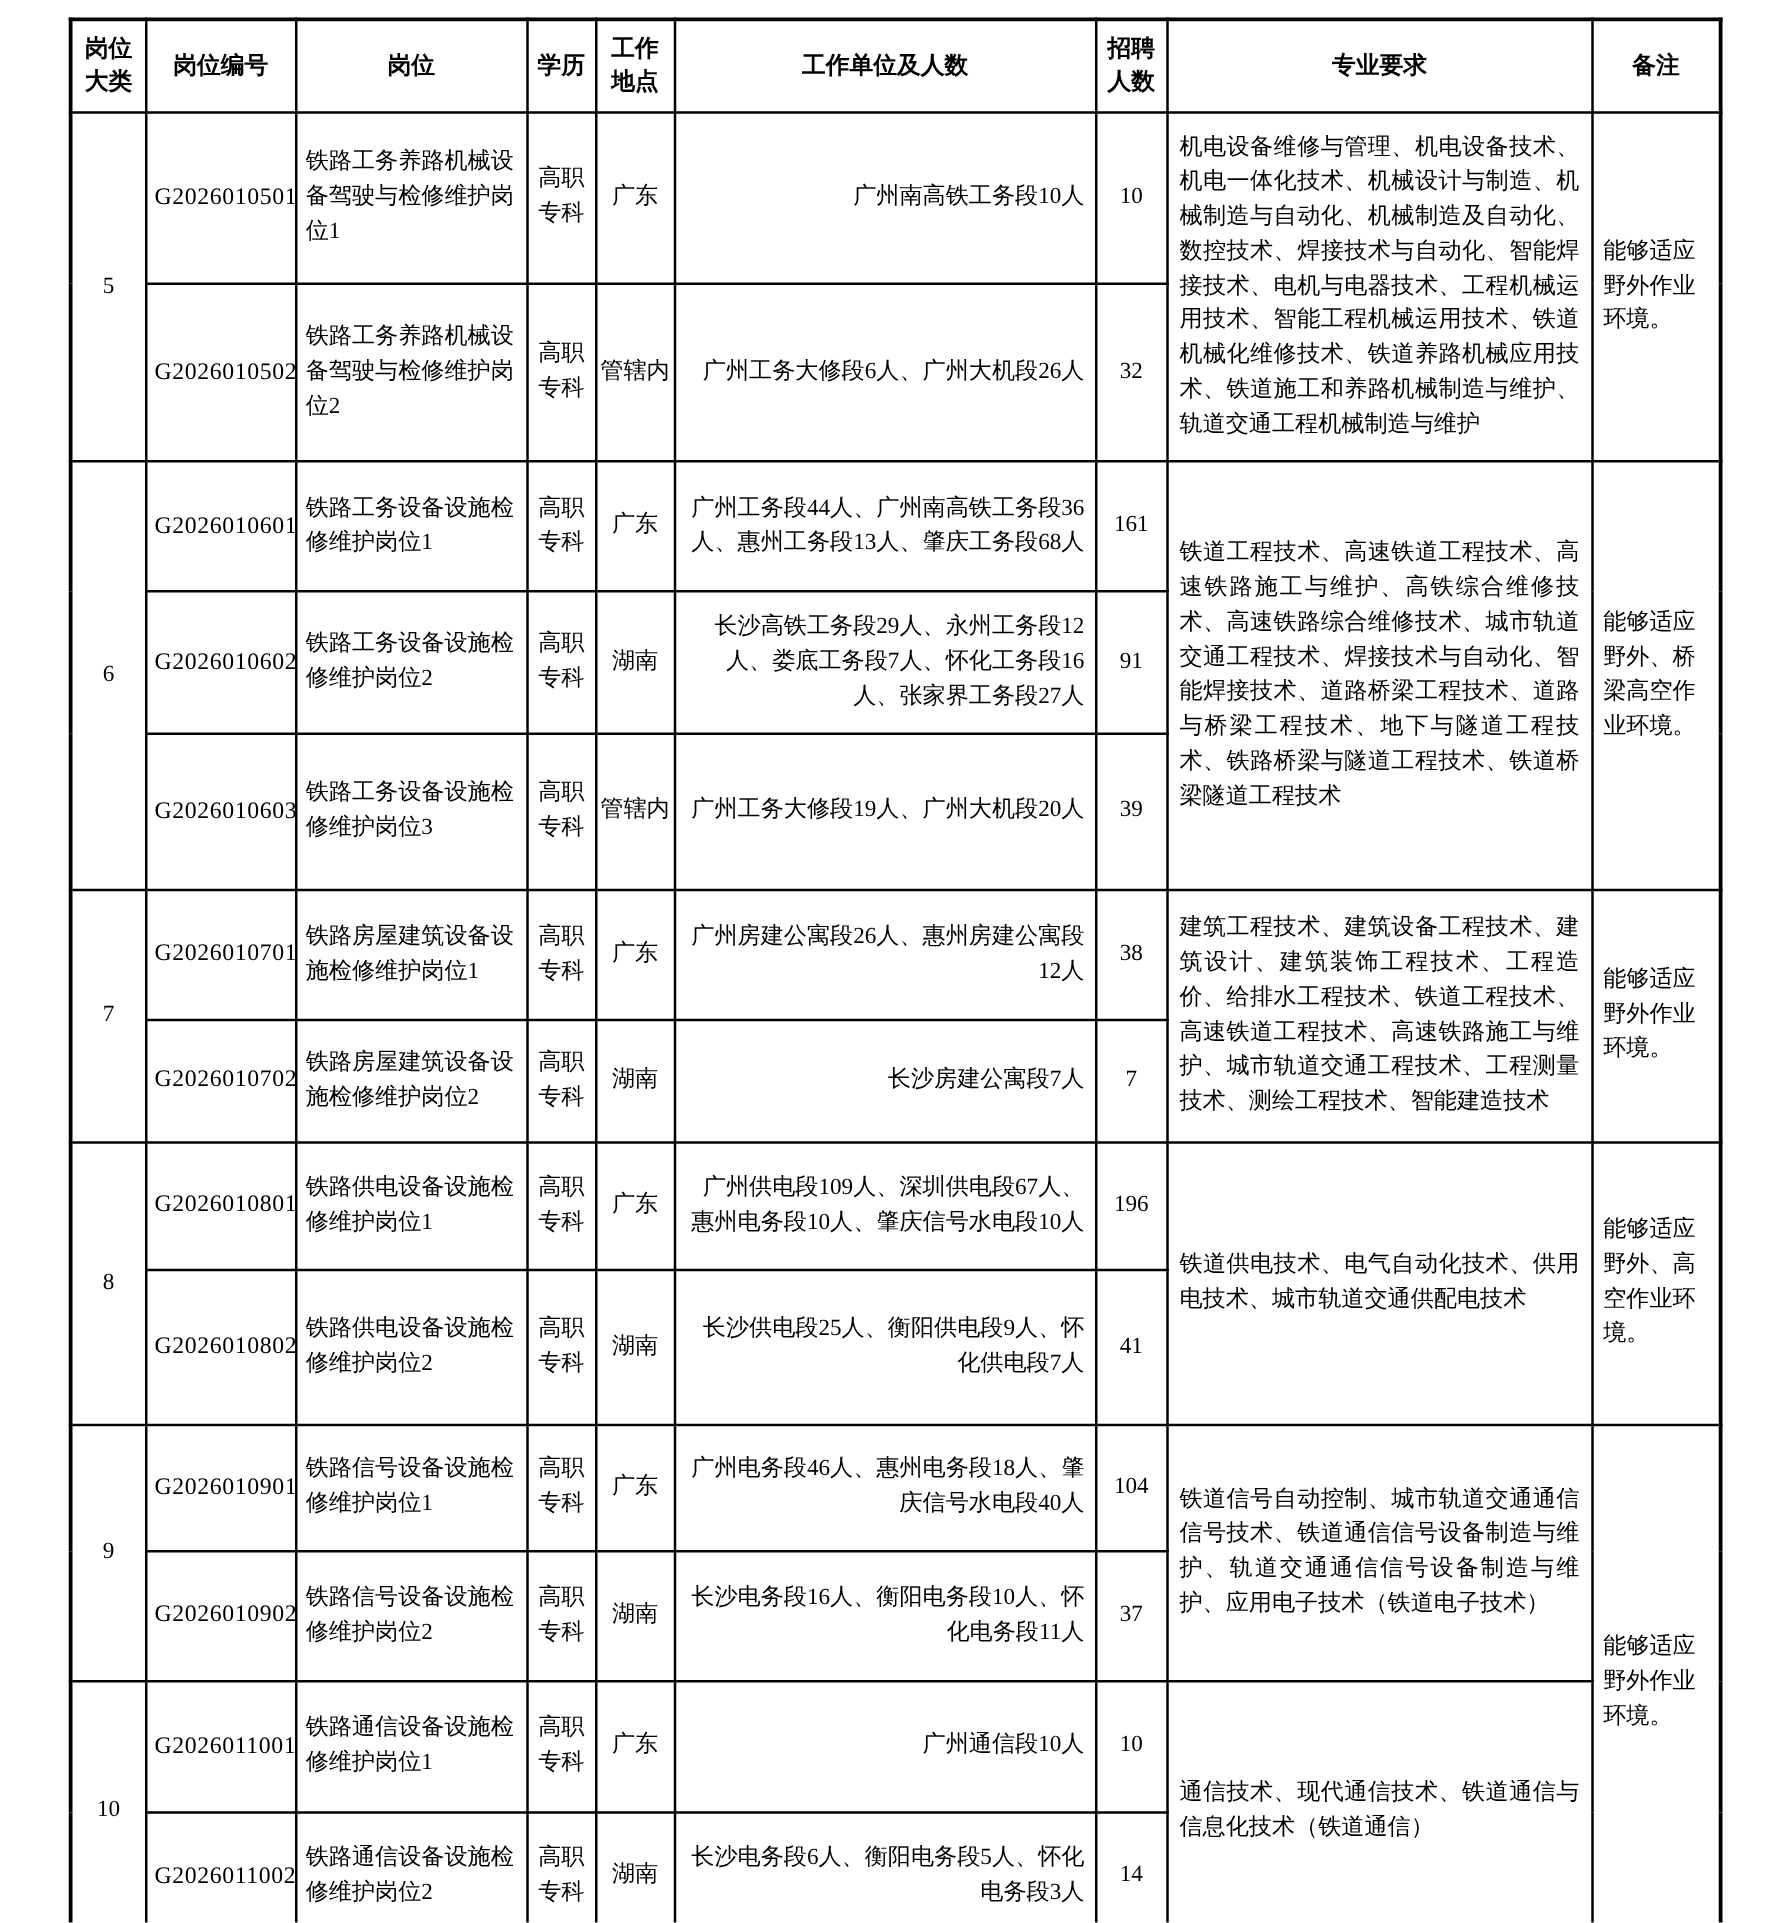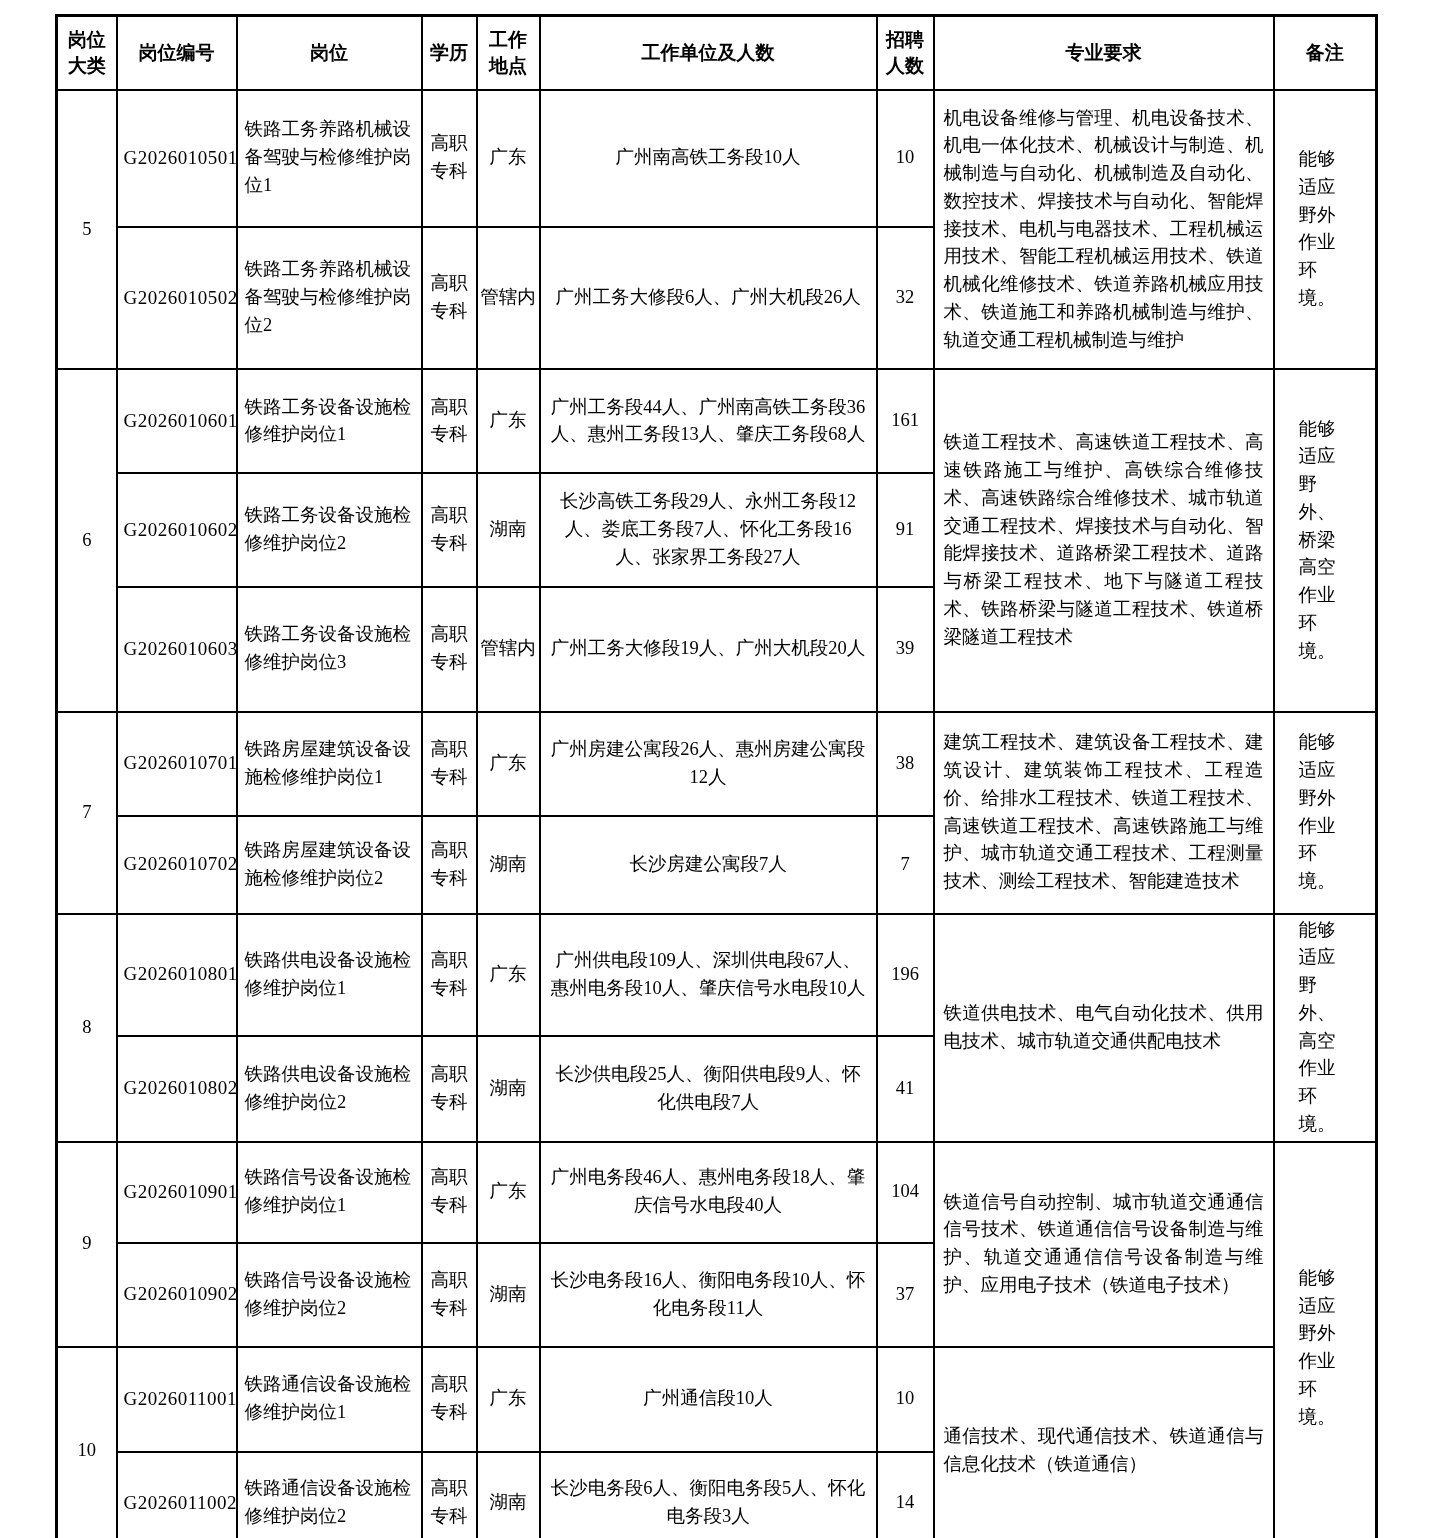--- a/index.html
+++ b/index.html
@@ -38,24 +38,24 @@
   }
   td {
     font-size: 18.5px;
     line-height: 1.5;
   }
   .c-center { text-align: center; }
   .c-code   { text-align: center; font-size: 19px; letter-spacing: 0.5px; }
   .c-pos    { text-align: left; padding: 2px 7px; }
   .c-edu    { text-align: center; padding: 12px 4px; }
   .c-loc    { text-align: center; padding: 2px 2px; margin-top: 24px; }
-  .c-units  { text-align: center; padding: 14px 8px; margin-top: 12px; }
+  .c-units  { text-align: right; padding: 14px 8px; margin-top: 12px; }
   .c-count  { text-align: center; padding: 2px 2px; }
   .c-major  { text-align: justify; text-justify: inter-character; padding: 14px 9px; word-break: break-all; }
-  .c-remark { text-align: left; padding: 2px 24px; word-break: break-all; }
+  .c-remark { text-align: left; padding: 2px 8px; word-break: break-all; }
   .c-total-label {
     text-align: center;
     font-family: "Liberation Sans", "DejaVu Sans", sans-serif;
     font-weight: bold;
     font-size: 19px;
   }
   .c-total-count {
     text-align: center;
     font-weight: bold;
     font-size: 19px;
@@ -164,21 +164,21 @@
         <td class="c-center" rowspan="2">8</td>
         <td class="c-code">G2026010801</td>
         <td class="c-pos">铁路供电设备设施检修维护岗位1</td>
         <td class="c-edu">高职专科</td>
         <td class="c-loc">广东</td>
         <td class="c-units">广州供电段109人、深圳供电段67人、惠州电务段10人、肇庆信号水电段10人</td>
         <td class="c-count">196</td>
         <td class="c-major" rowspan="2">铁道供电技术、电气自动化技术、供用电技术、城市轨道交通供配电技术</td>
         <td class="c-remark" rowspan="2">能够适应野外、高空作业环境。</td>
       </tr>
-      <tr style="height:88px">
+      <tr style="height:124px">
         <td class="c-code">G2026010802</td>
         <td class="c-pos">铁路供电设备设施检修维护岗位2</td>
         <td class="c-edu">高职专科</td>
         <td class="c-loc">湖南</td>
         <td class="c-units">长沙供电段25人、衡阳供电段9人、怀化供电段7人</td>
         <td class="c-count">41</td>
       </tr>
 
       <tr style="height:101px">
         <td class="c-center" rowspan="2">9</td>

